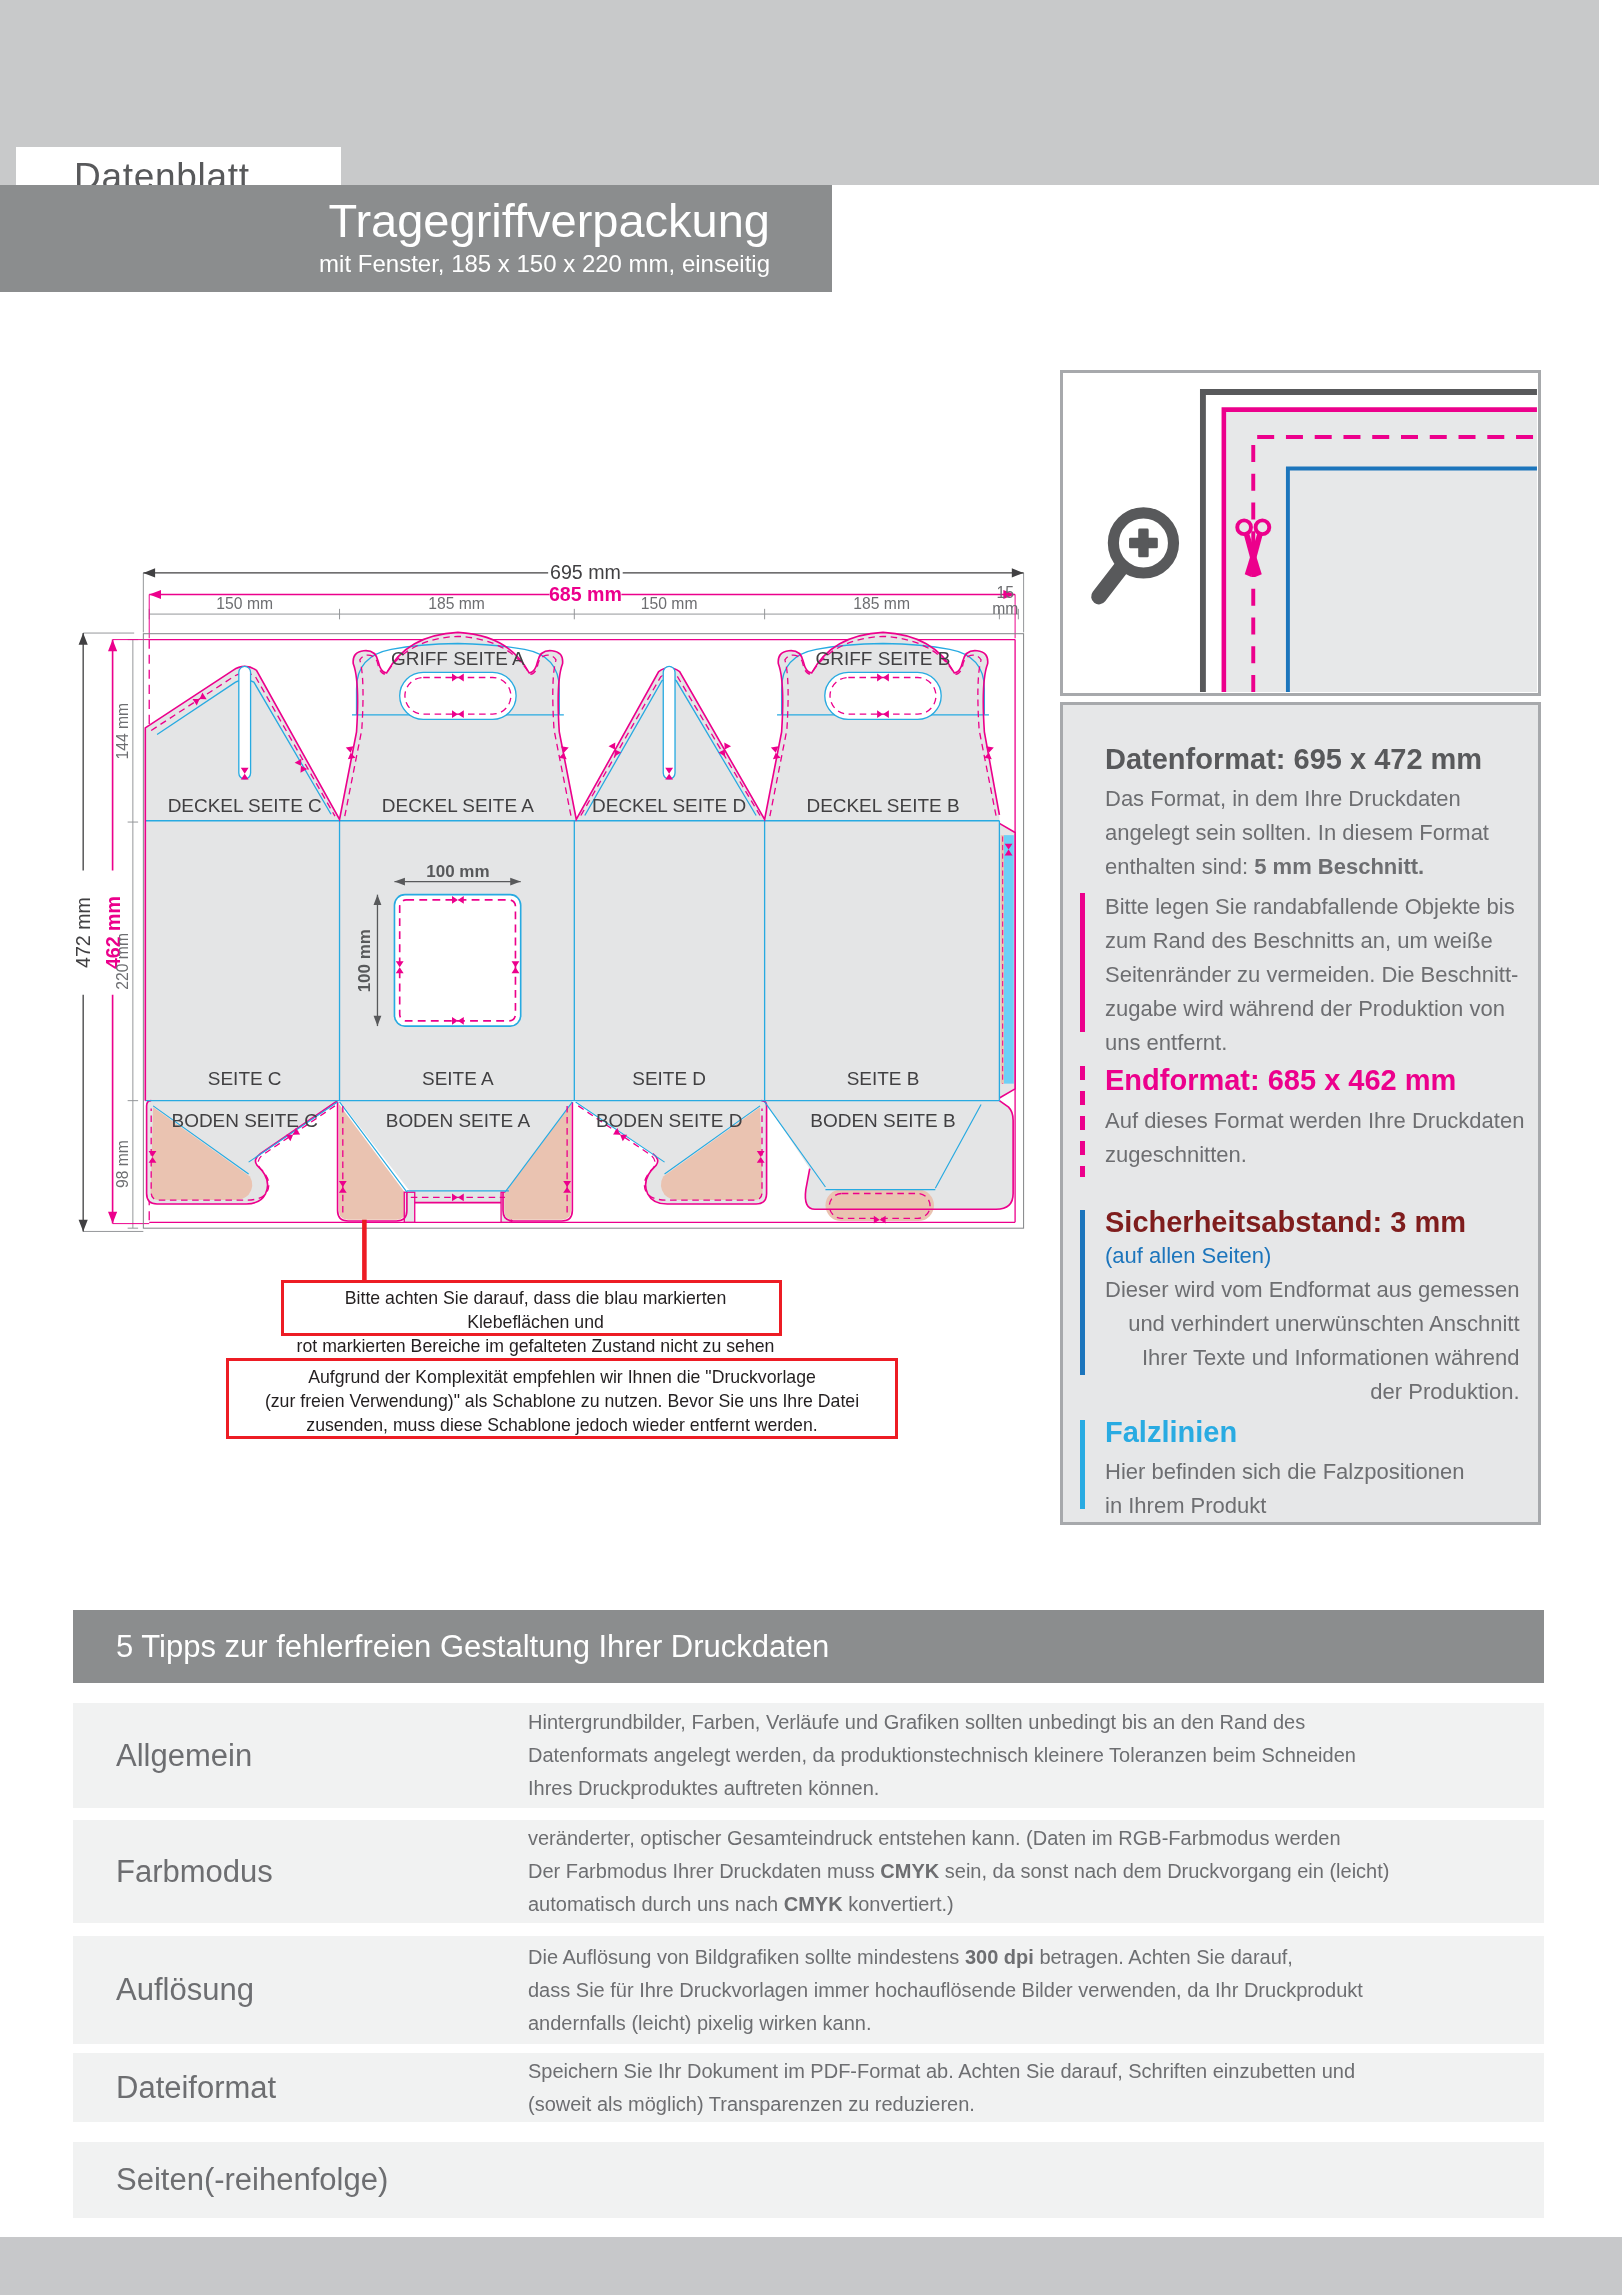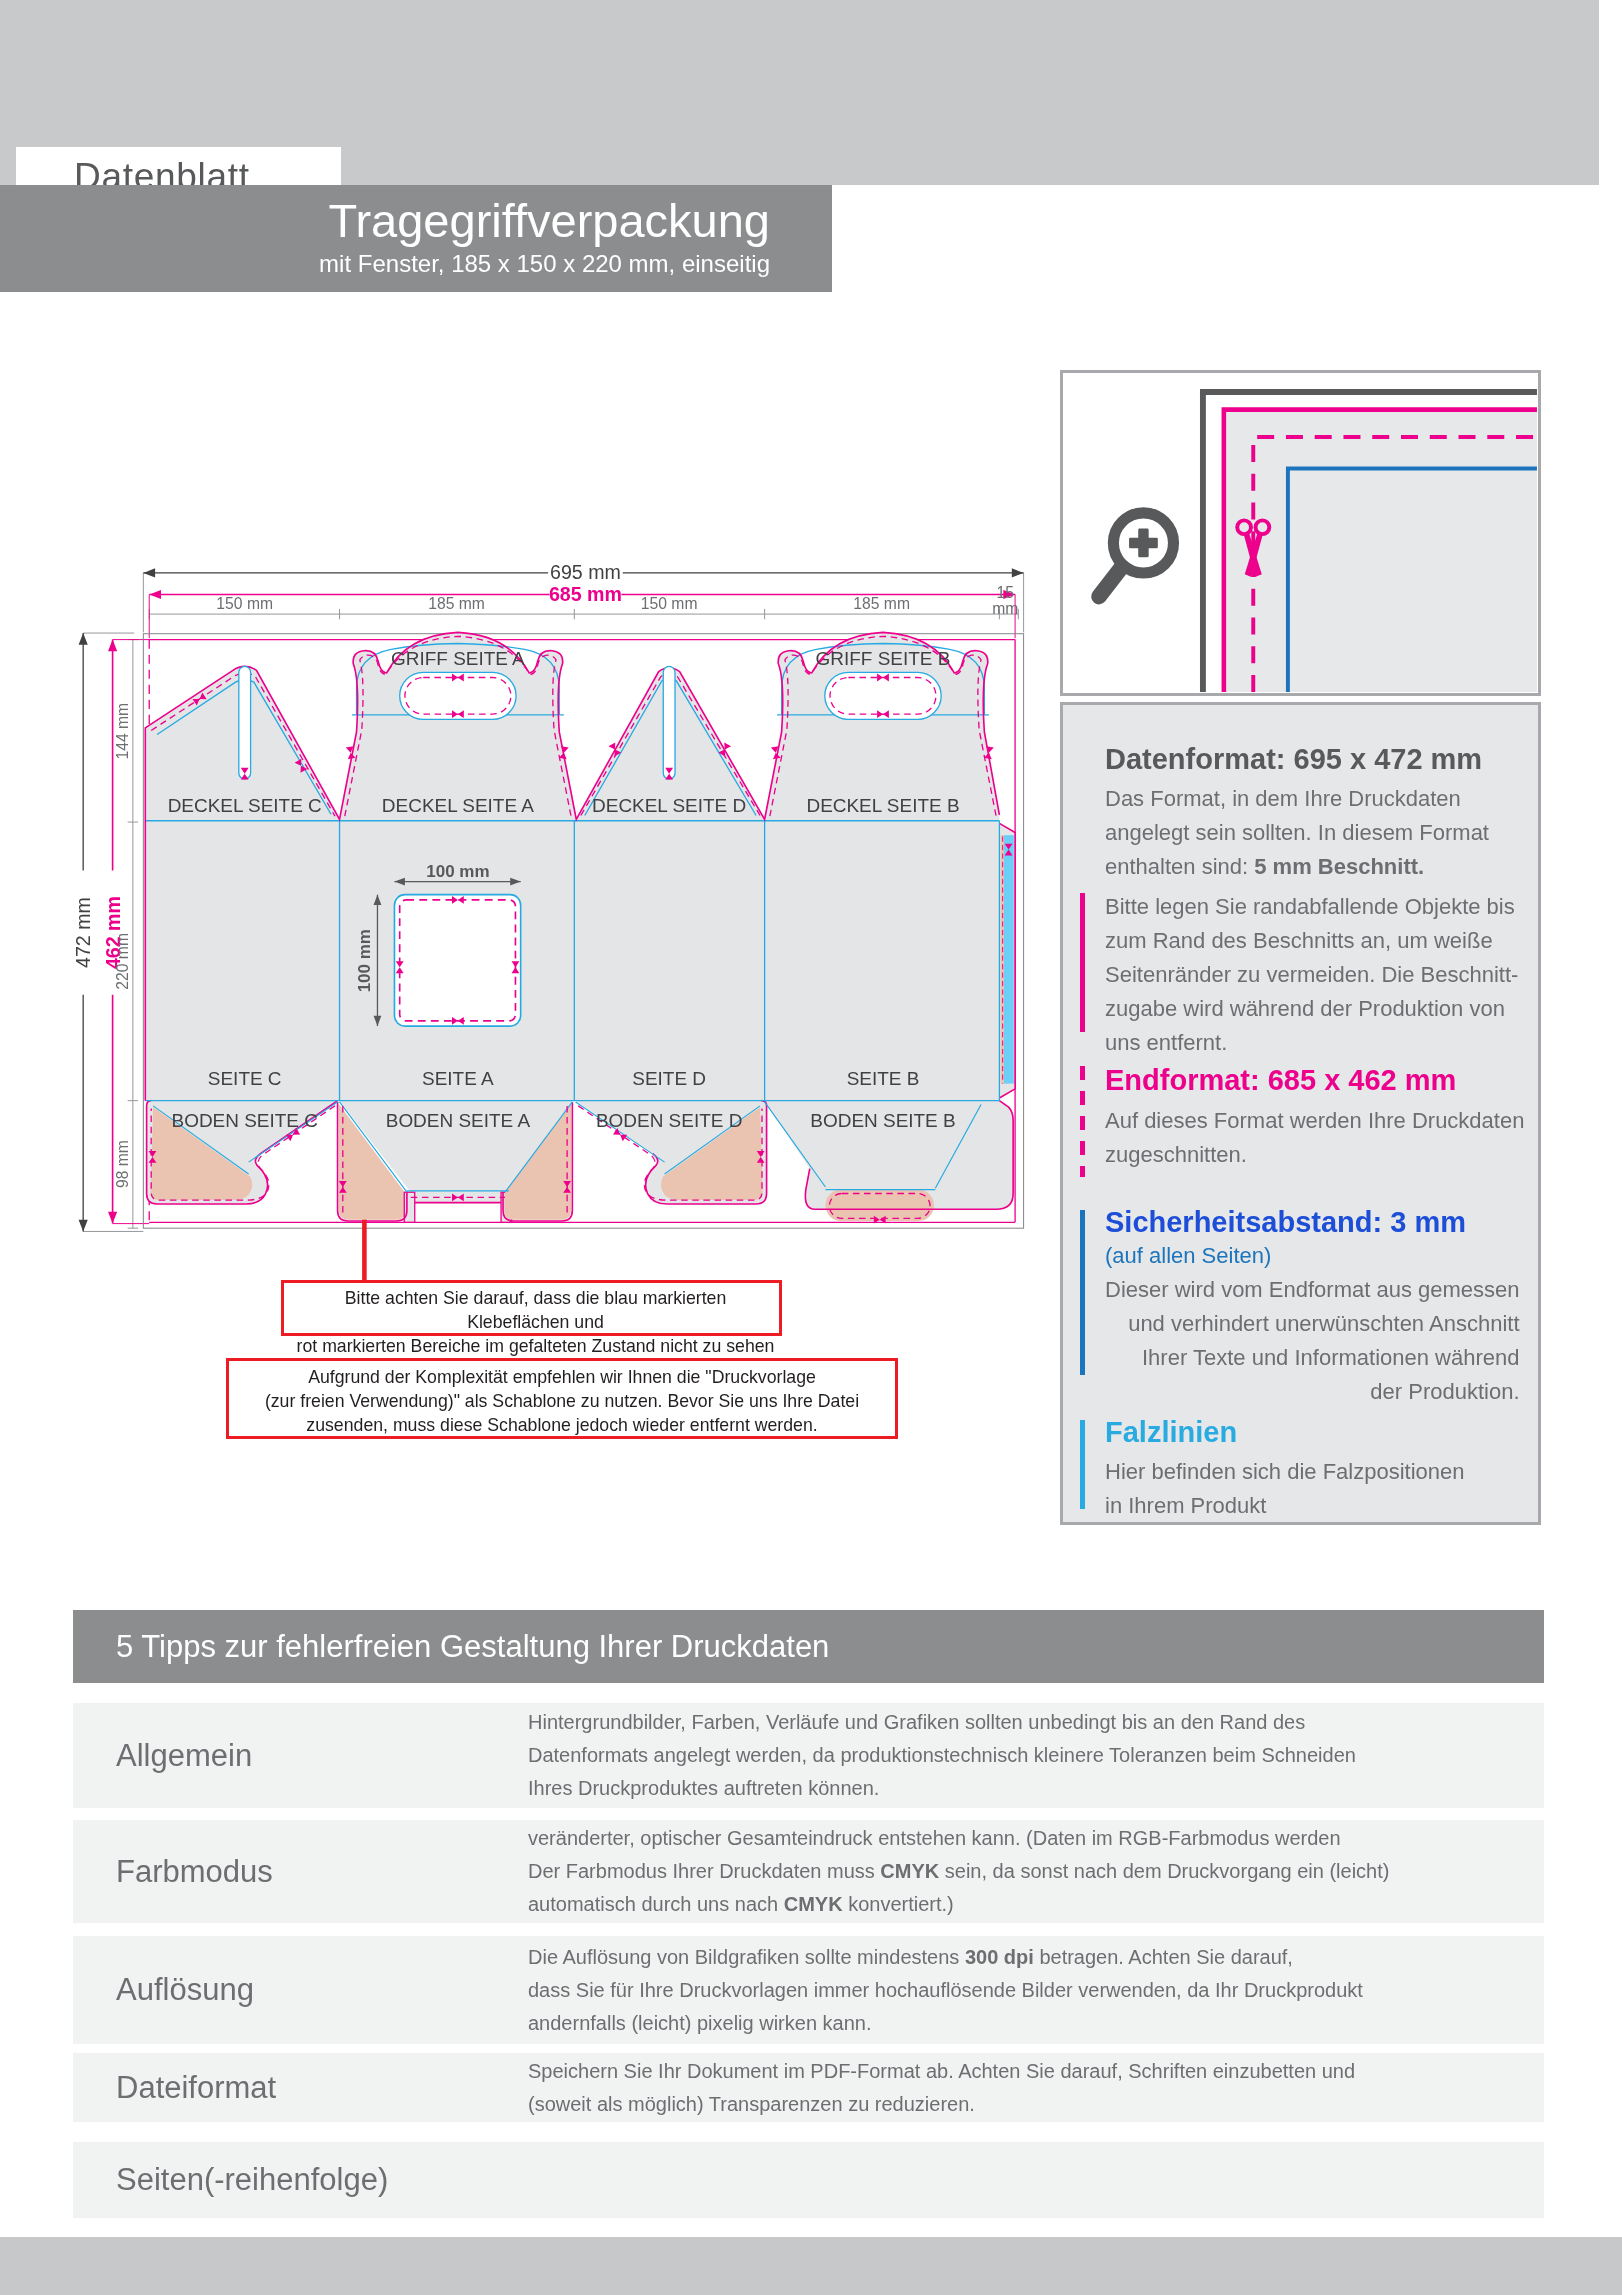--- a/index.html
+++ b/index.html
@@ -22,21 +22,21 @@
   
   .note { background:#fff; border:3.3px solid #ed1c24; color:#231f20; text-align:center; font-size:17.7px; line-height:24px; }
   .note1 { left:281px; top:1280px; width:501px; height:56px; padding-top:2.6px;padding-left:8px; }
   .note2 { left:226px; top:1358px; width:672px; height:81px; padding-top:4px; }
 
   
   .zoombox { left:1060px; top:370px; width:481px; height:326px; background:#fff; border:3.3px solid #a7a9ac; }
   .panel { left:1060px; top:702px; width:481px; height:823px; background:#e6e7e8; border:3.3px solid #a7a9ac; }
   .panel .h { position:absolute; left:42px; font-size:29px; font-weight:bold; color:#58595b; }
   .panel .h.mag { color:#ec008c; }
-  .panel .h.blu { color:#1d4ed8; }
+  .panel .h.blu { color:#7f1d1d; }
   .panel .h.cyn { color:#29abe2; }
   .panel .p { position:absolute; left:42px; font-size:22px; line-height:34px; color:#6d6e71; }
   .panel .sub { position:absolute; left:42px; font-size:22px; color:#1c75bc; }
   .bar { position:absolute; left:17px; width:4.6px; }
   .bar.mag { background:#ec008c; }
   .bar.blu { background:#1c75bc; }
   .bar.cyn { background:#29abe2; }
   .bar.dash { background:repeating-linear-gradient(to bottom,#ec008c 0 14.4px, transparent 14.4px 25px); }
 
   

